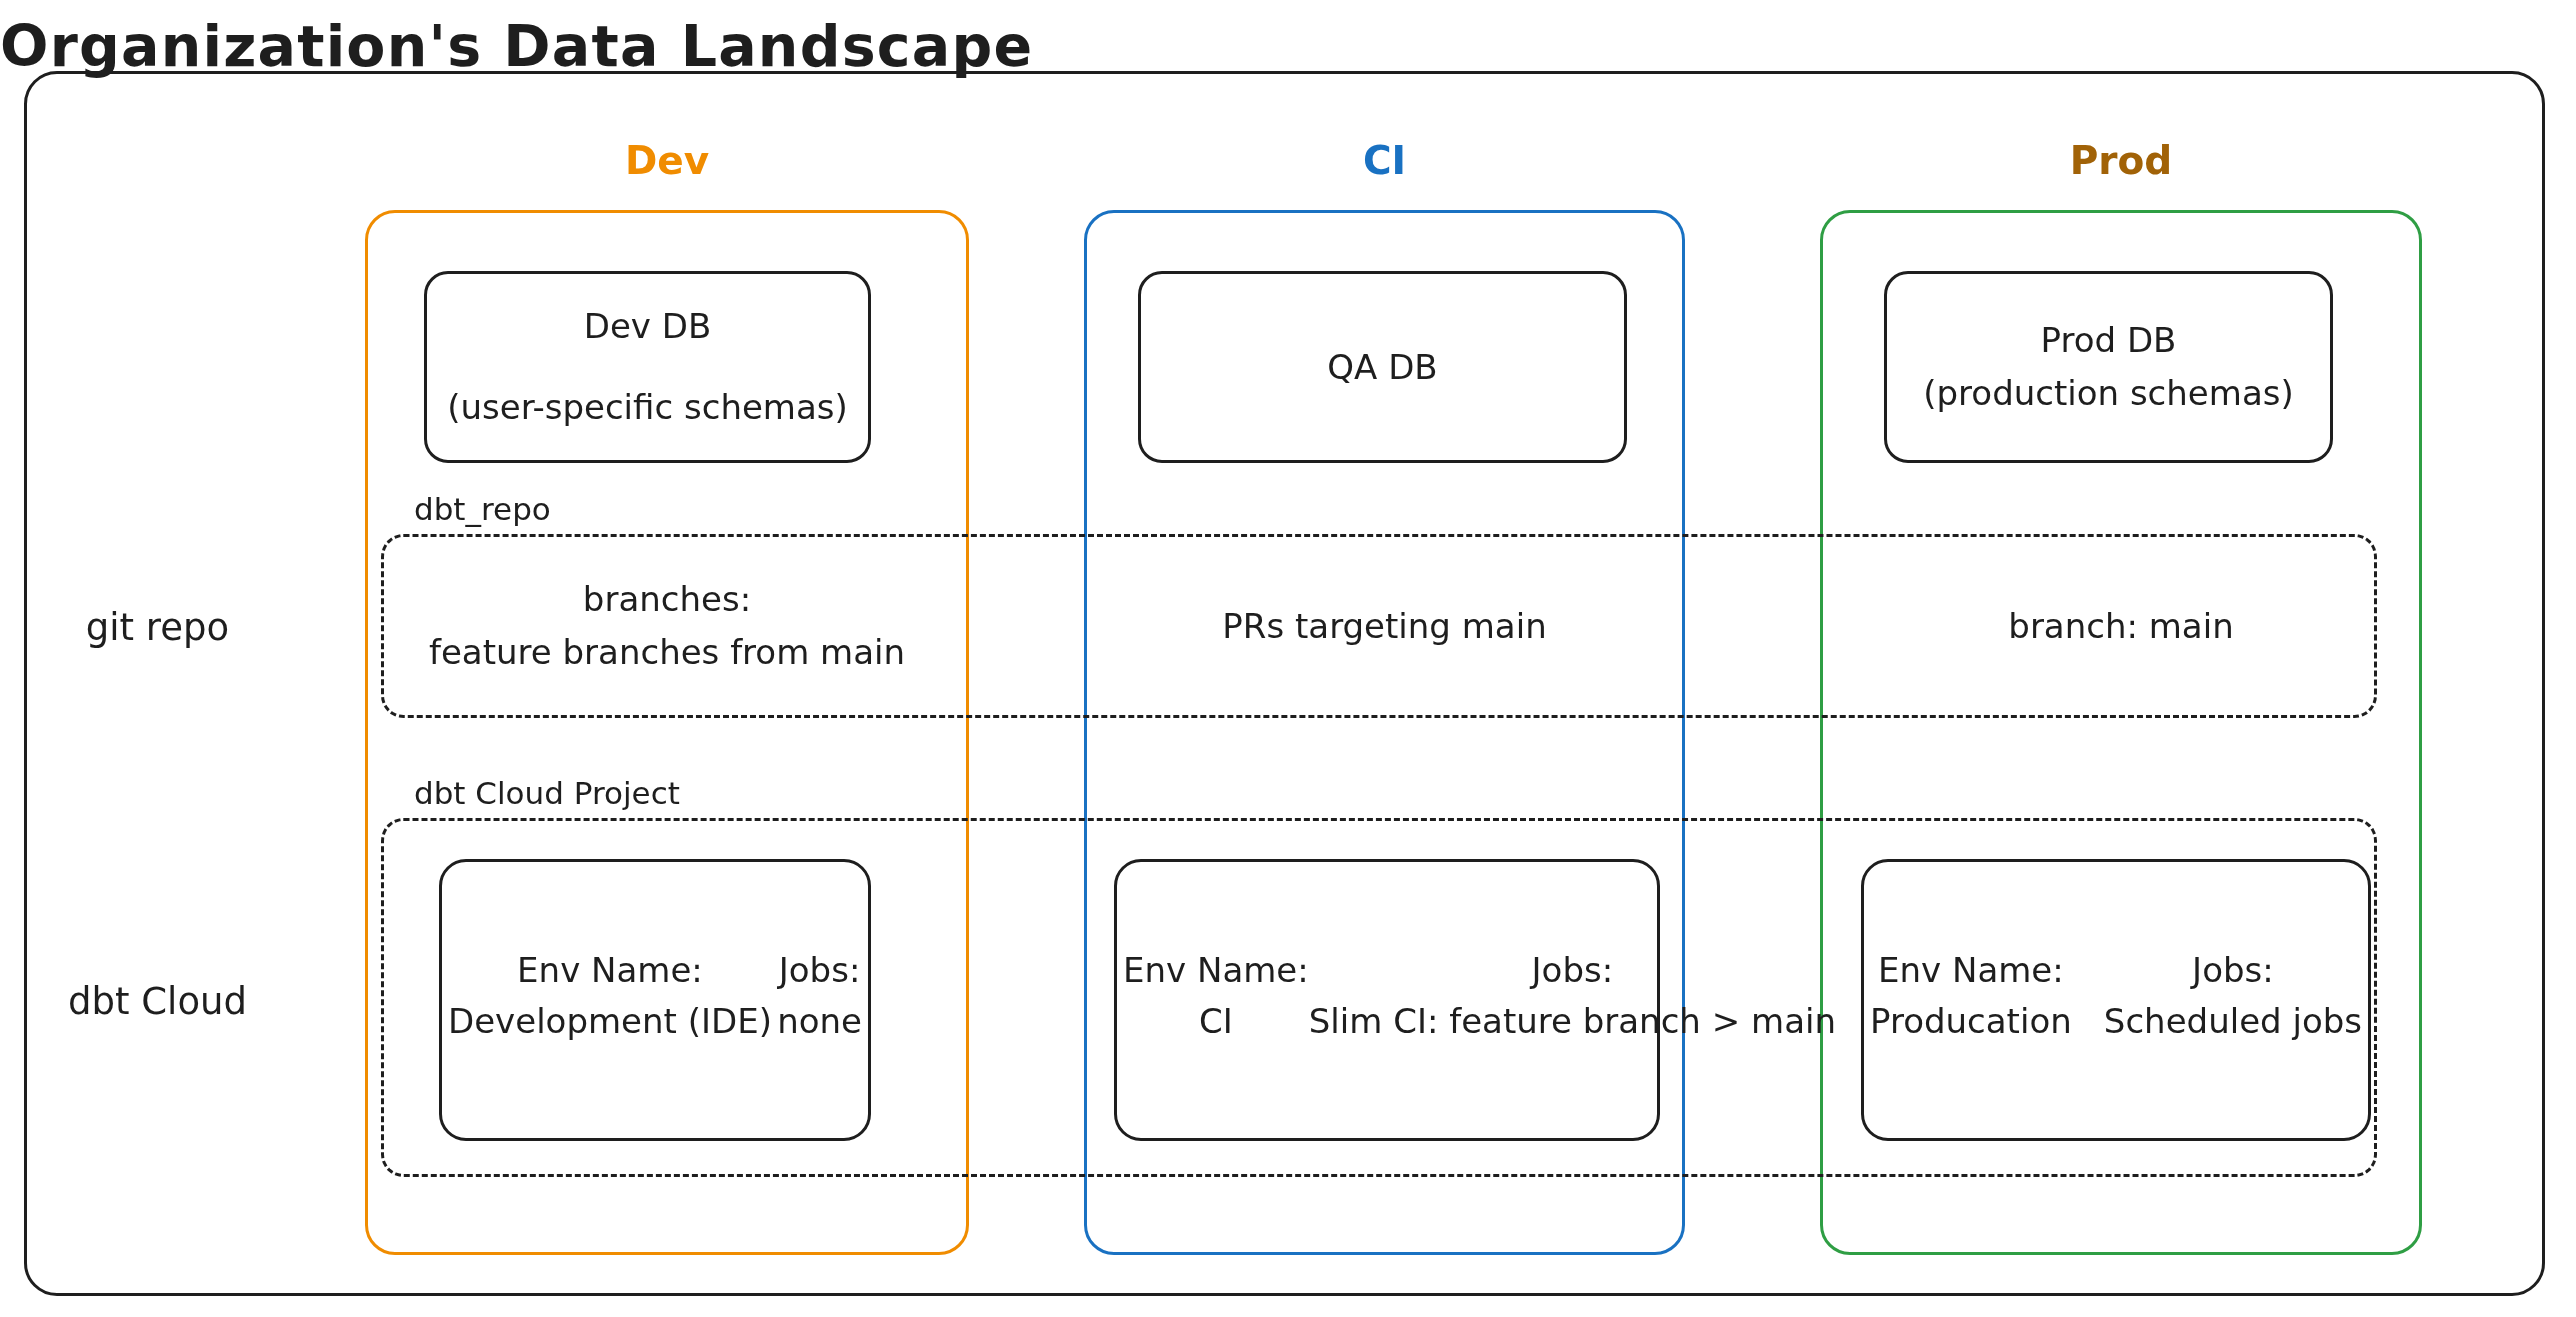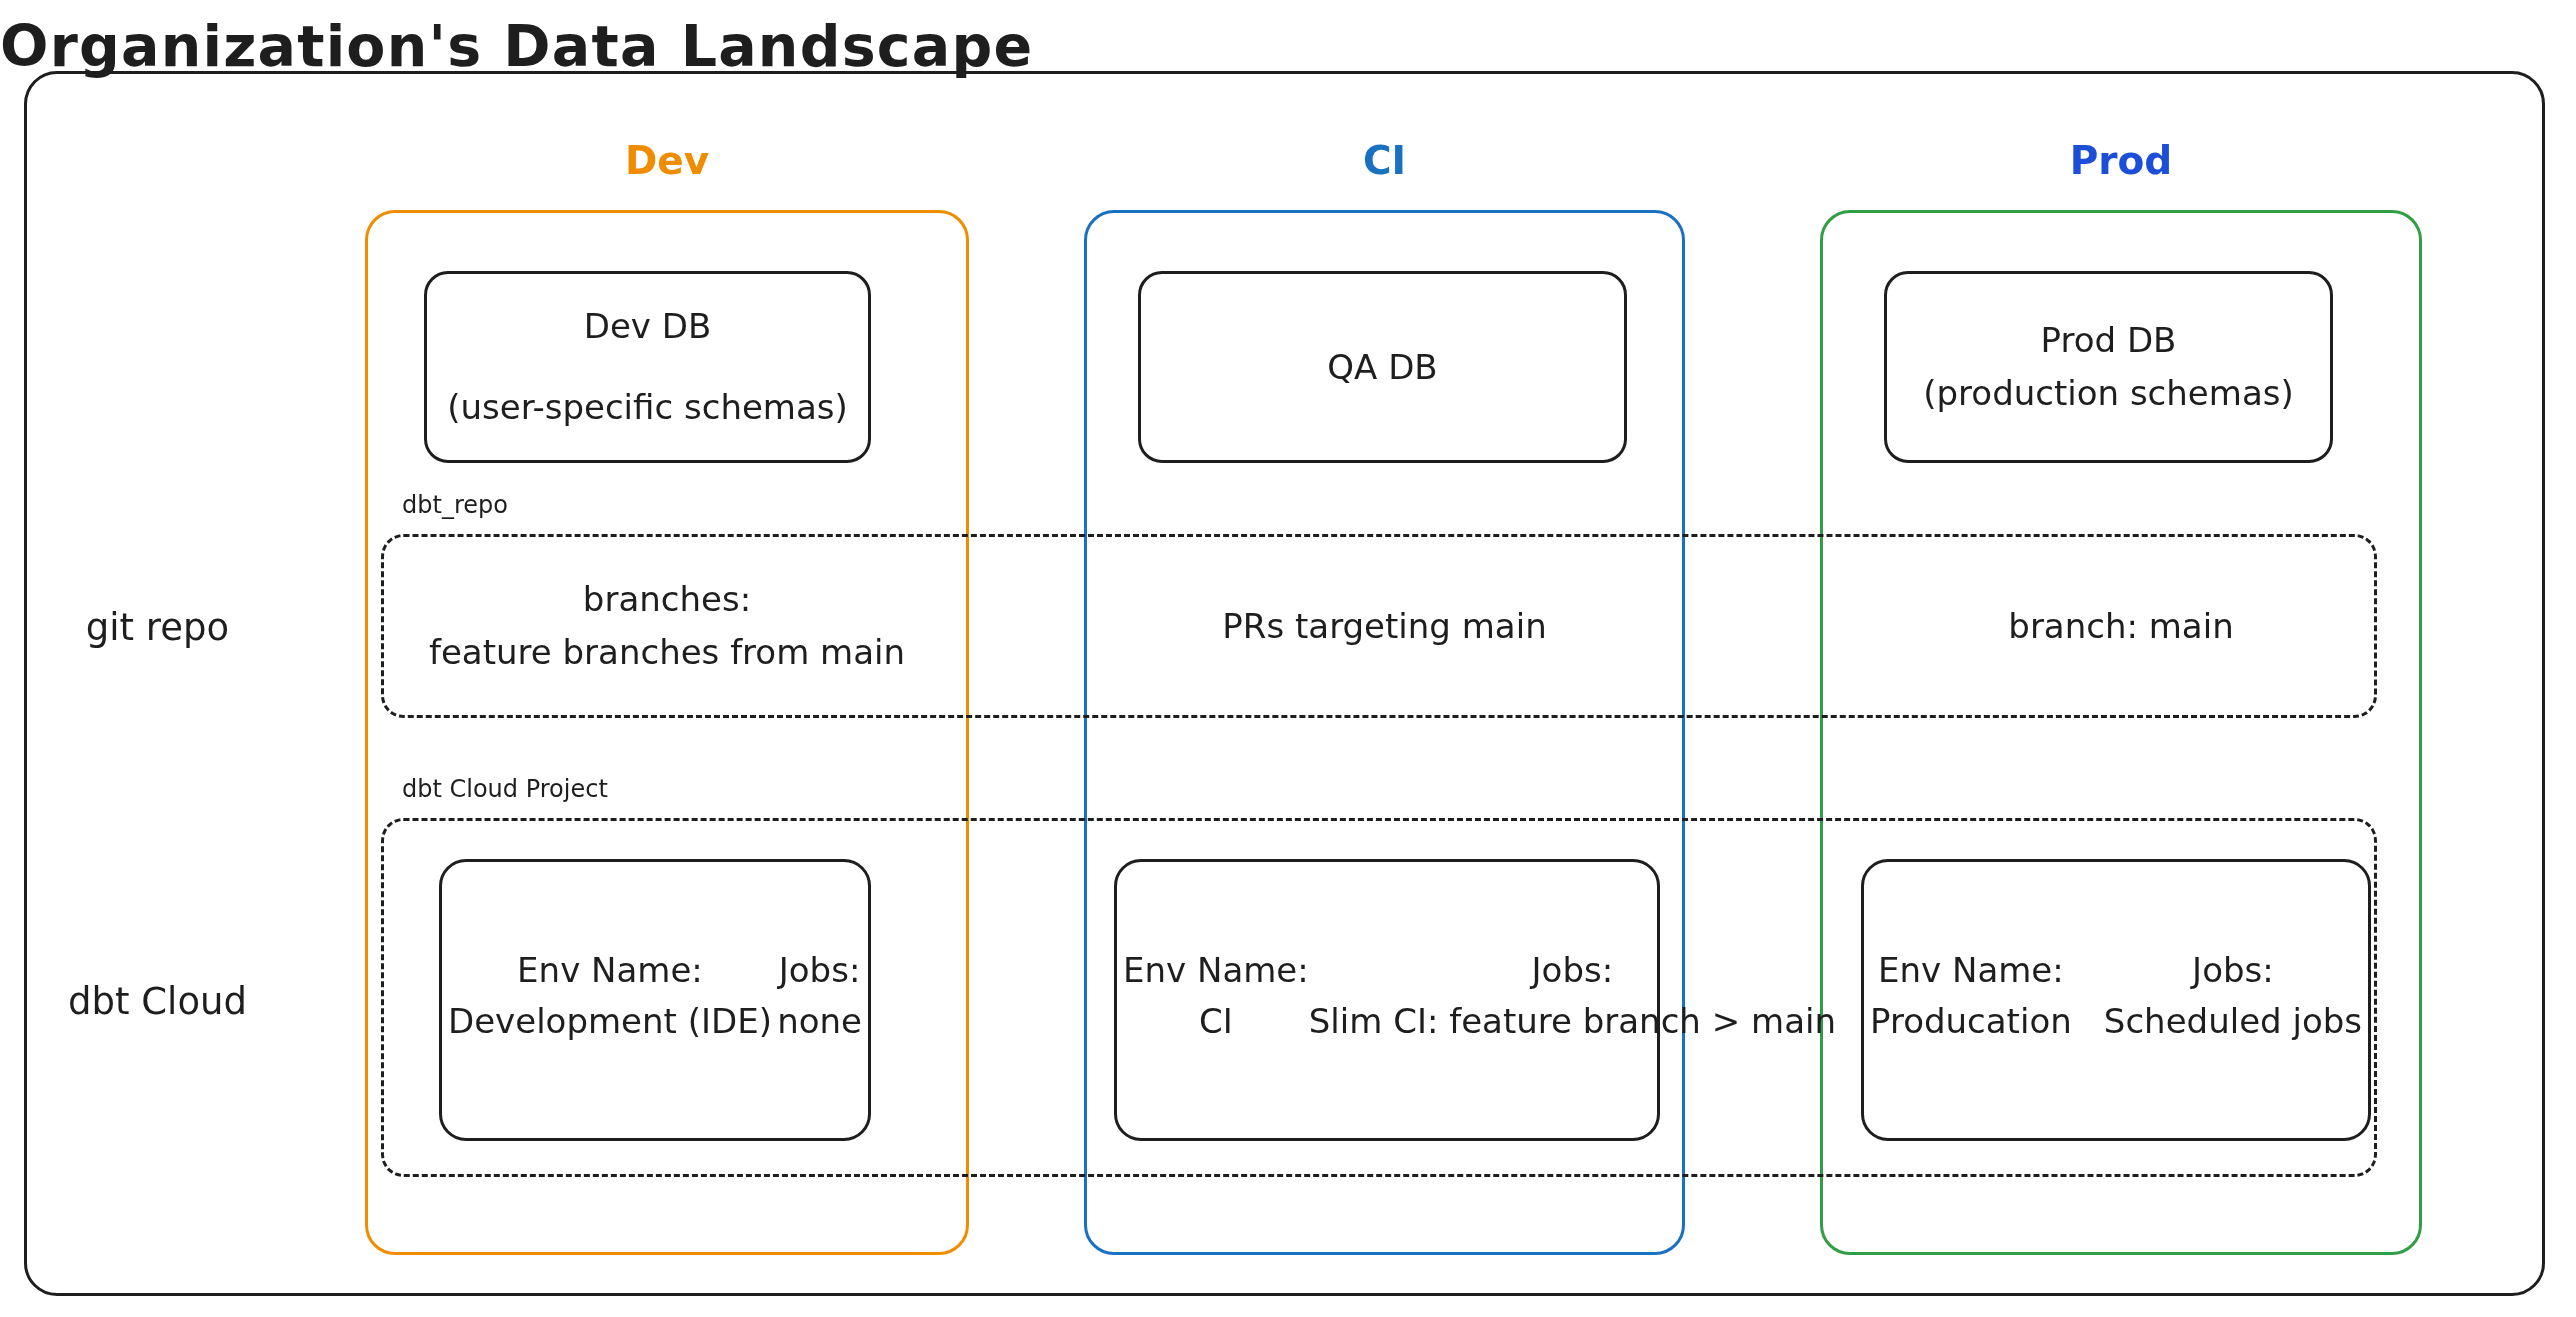--- a/index.html
+++ b/index.html
@@ -43,21 +43,21 @@
   .col-header {
     top: 137px;
     height: 47px;
     text-align: center;
     font-size: 39px;
     font-weight: bold;
     line-height: 47px;
   }
   .col-header.dev  { color: #f08c00; }
   .col-header.ci   { color: #1971c2; }
-  .col-header.prod { color: #1d4ed8; }
+  .col-header.prod { color: #a16207; }
 
   .col-frame {
     top: 210px;
     height: 1045px;
     border-radius: 30px;
     box-sizing: border-box;
     background: transparent;
   }
   .col-frame.dev  { border: 3.6px solid #f08c00; }
   .col-frame.ci   { border: 3.6px solid #1971c2; }
@@ -100,22 +100,22 @@
     left: 381px;
     width: 1996px;
     border: 3px dashed #1e1e1e;
     border-radius: 22.5px;
     box-sizing: border-box;
   }
   .dashed-band.git { top: 534px;  height: 184px; }
   .dashed-band.dbt { top: 818px; height: 359px; }
 
   .band-label {
-    left: 402px;
-    font-size: 24px;
+    left: 414px;
+    font-size: 31px;
     line-height: 1.1;
   }
   .band-label.git { top: 492px; }
   .band-label.dbt { top: 776px; }
 
   .git-cell {
     top: 534px;
     height: 184px;
     display: flex;
     flex-direction: column;

